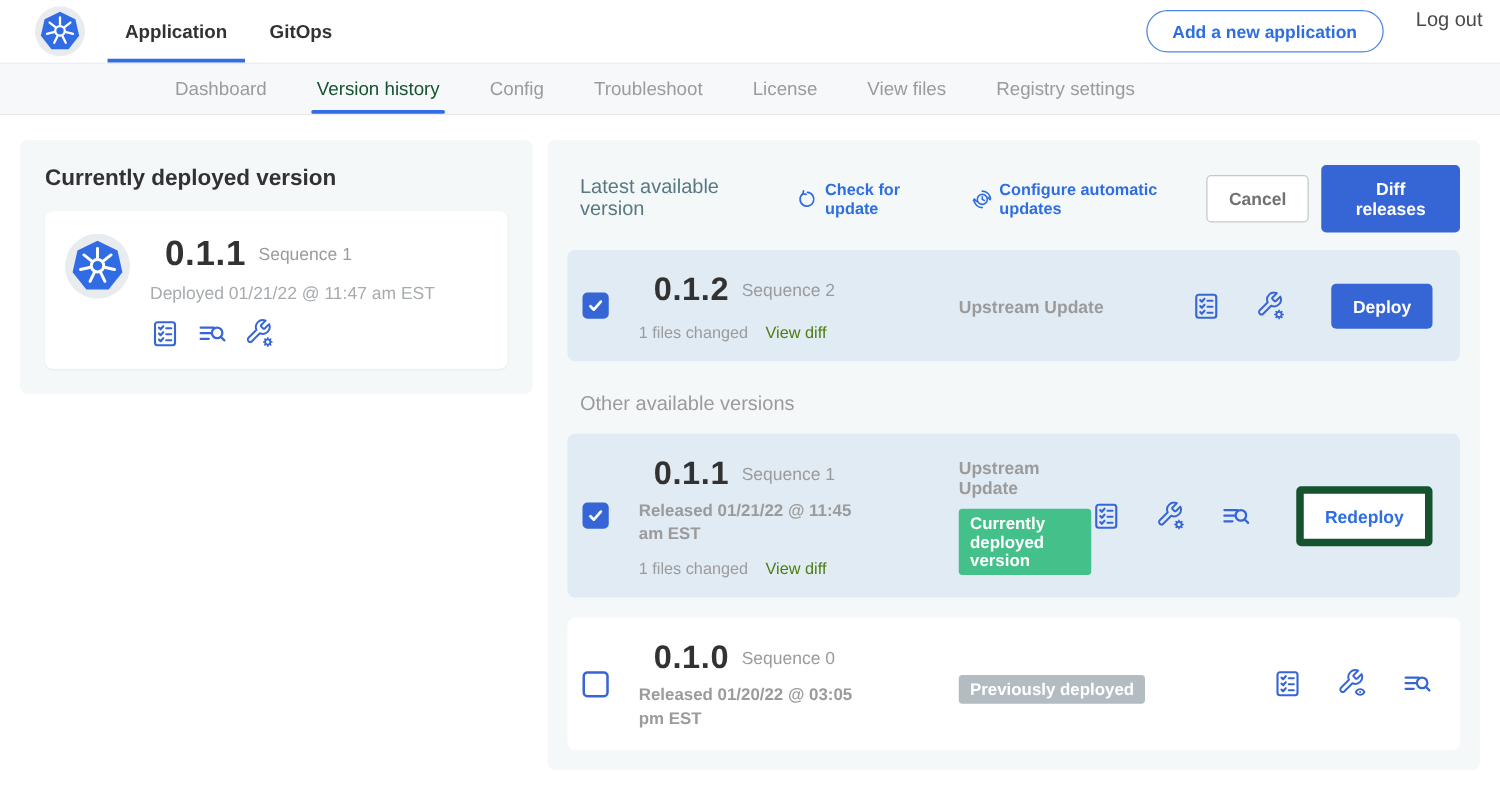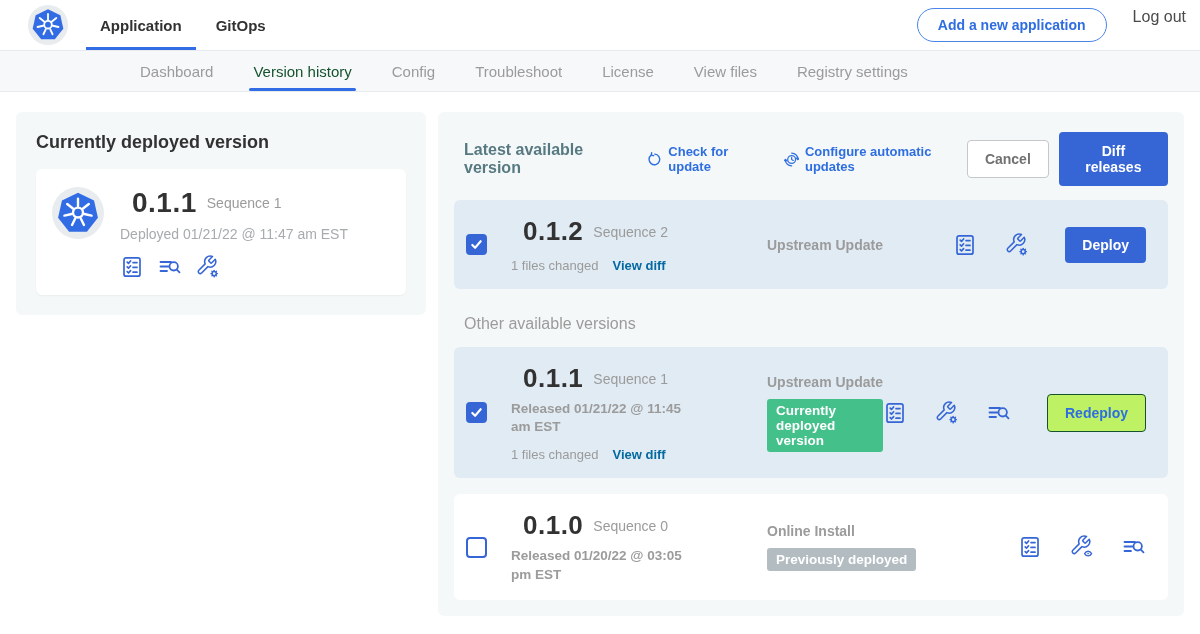--- a/index.html
+++ b/index.html
@@ -38,21 +38,21 @@
   .ver-big { font-size:28px; font-weight:700; color:#323232; letter-spacing:.5px; }
   .seq { font-size:14px; color:#9b9b9b; margin-left:10px; }
   .deployed-date { font-size:14px; color:#a7abae; margin-top:7px; }
   .icon-row { display:flex; align-items:center; gap:14px; margin-top:13px; }
   .icon { width:24px; height:24px; color:#3666d6; display:inline-flex; cursor:pointer; }
   .icon svg { width:100%; height:100%; }
 
   
   .right-card { flex:1; padding:16px; }
   .right-header { display:flex; align-items:center; padding:4px 0 2px 10px; margin-bottom:12px; }
-  .latest-title { font-size:16px; font-weight:700; color:#577981; }
+  .latest-title { font-size:16px; font-weight:400; color:#577981; }
   .header-link { display:flex; align-items:center; gap:6px; font-size:13px; font-weight:700; color:#2e6ee0; margin-left:20px; cursor:pointer; }
   .header-link .lnk-icon { width:17px; height:17px; color:#2e6ee0; display:inline-flex; }
   .header-link .lnk-icon svg { width:100%; height:100%; }
   .header-spacer { flex:1; }
   .cancel-btn { background:#fff; border:1px solid #c4c8ca; color:#717171; font-size:14px; font-weight:700;
     padding:10px 17px; border-radius:4px; cursor:pointer; font-family:inherit; margin-right:10px; }
   .diff-btn { background:#3666d6; border:none; color:#fff; font-size:14px; font-weight:700;
     padding:11px 17px; border-radius:4px; cursor:pointer; font-family:inherit; }
 
   .other-label { font-size:16px; color:#9b9b9b; margin:26px 0 14px 10px; }
@@ -63,31 +63,31 @@
   .checkbox { width:21px; height:21px; flex:none; border-radius:4px; border:2px solid #3666d6; background:#fff;
     display:inline-flex; align-items:center; justify-content:center; cursor:pointer; }
   .checkbox svg { width:13px; height:13px; display:none; }
   .checkbox.checked { background:#3666d6; }
   .checkbox.checked svg { display:block; }
   .v-info { margin-left:24px; width:212px; flex:none; }
   .v-number { font-size:26px; font-weight:700; color:#323232; letter-spacing:.5px; }
   .v-seq { font-size:14px; color:#9b9b9b; margin-left:10px; }
   .v-released { font-size:13.5px; font-weight:700; color:#9b9b9b; margin-top:6px; max-width:192px; line-height:1.35; }
   .v-files { margin-top:11px; font-size:13px; color:#9b9b9b; display:flex; align-items:center; }
-  .view-diff { color:#0369a1; font-weight:700; margin-left:14px; cursor:pointer; text-decoration:none; }
+  .view-diff { color:#4d7c0f; font-weight:400; margin-left:14px; cursor:pointer; text-decoration:none; }
   .v-source { flex:1; padding-left:44px; align-self:center; }
   .v-source-label { font-size:14px; font-weight:700; color:#9b9b9b; }
   .v-badge { display:inline-block; margin-top:9px; font-size:13.5px; font-weight:700; color:#fff;
     padding:4px 9px; border-radius:3px; }
   .v-badge.success { background:#44c08b; }
   .v-badge.muted { background:#b2bcc1; }
   .v-actions { display:flex; align-items:center; gap:28px; margin-left:auto; padding-right:4px; }
   .v-action-btn { font-size:14px; font-weight:700; border-radius:4px; padding:10px 17px; cursor:pointer; font-family:inherit; margin-left:8px; }
   .v-action-btn.primary { background:#3666d6; color:#fff; border:none; }
-  .v-action-btn.secondary { background:#bef264; color:#2e6ee0; border:1px solid #14532d; }
+  .v-action-btn.secondary { background:#ffffff; color:#2e6ee0; border:6px solid #14532d; }
   .row-gap { height:16px; }
 </style>
 </head>
 <body>
 
 <div class="topnav">
   <div class="logo-wrap">
     <svg viewBox="0 0 24 24" width="40" height="40">
       <circle cx="12" cy="12" r="12" fill="#e8ecef"></circle>
       <polygon points="12,2.6 19.4,6.2 21.2,14.2 16.1,20.6 7.9,20.6 2.8,14.2 4.6,6.2" fill="#326ce5"></polygon>
@@ -353,21 +353,20 @@
     </span>
     <div class="v-info">
       <div class="ver-line">
         <span class="v-number">0.1.0</span>
         <span class="v-seq">Sequence 0</span>
       </div>
       <div class="v-released">Released 01/20/22 @ 03:05 pm EST</div>
 
     </div>
     <div class="v-source">
-      <div class="v-source-label">Online Install</div>
       <span class="v-badge muted">Previously deployed</span>
     </div>
     <div class="v-actions">
             <span class="icon">
               <svg viewBox="0 0 24 24" fill="none" stroke="currentColor" stroke-width="1.7" stroke-linecap="round" stroke-linejoin="round">
                 <rect x="4" y="2.8" width="16" height="18.4" rx="2"></rect>
                 <path d="M7.2 7.1l1.3 1.3 2.1-2.4"></path>
                 <line x1="13" y1="7.6" x2="17" y2="7.6"></line>
                 <path d="M7.2 11.9l1.3 1.3 2.1-2.4"></path>
                 <line x1="13" y1="12.4" x2="17" y2="12.4"></line>

